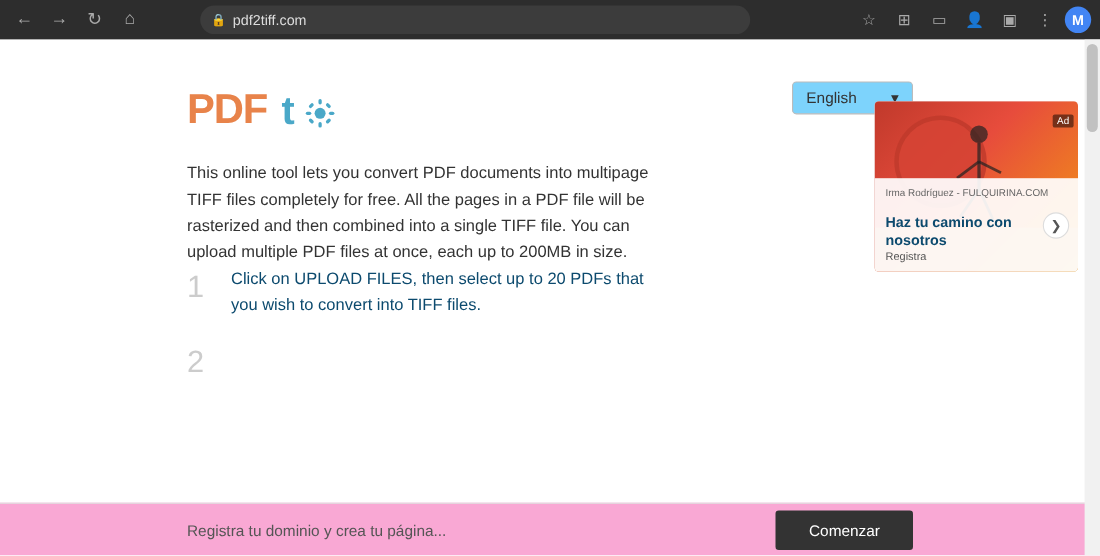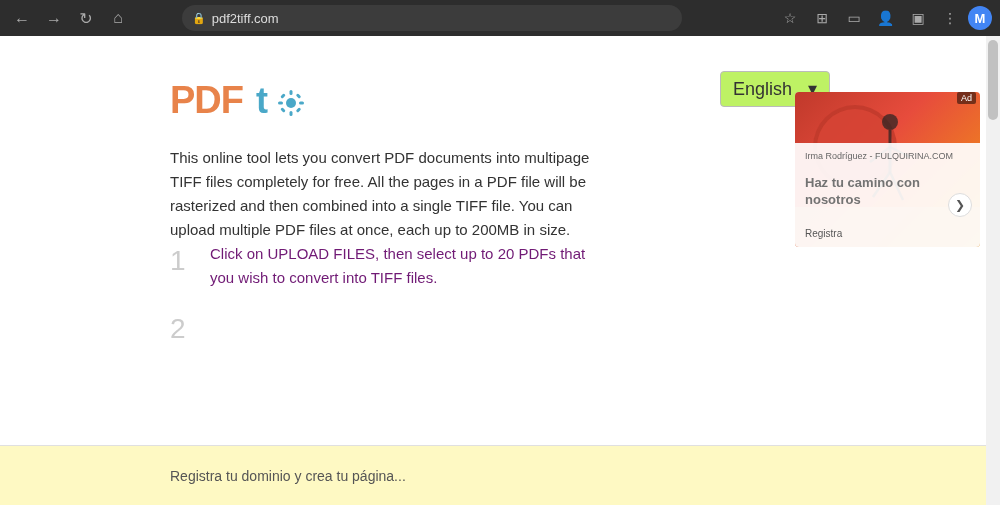--- a/index.html
+++ b/index.html
@@ -133,23 +133,23 @@
     }
 
     .logo-tiff {
       color: #4aa8c8;
     }
 
     .lang-selector {
       border: 1.5px solid #bbb;
       border-radius: 4px;
       padding: 6px 12px;
-      font-size: 18px;
+      font-size: 14px;
       color: #333;
-      background: #bef264;
+      background: #7dd3fc;
       cursor: pointer;
       display: flex;
       align-items: center;
       gap: 8px;
       min-width: 110px;
       justify-content: space-between;
     }
 
     
     .description {
@@ -177,21 +177,21 @@
       font-size: 28px;
       color: #ccc;
       font-weight: 300;
       min-width: 24px;
       line-height: 1.2;
       margin-top: 2px;
     }
 
     .step-text {
       font-size: 15px;
-      color: #701a75;
+      color: #0c4a6e;
       line-height: 1.6;
       max-width: 380px;
     }
 
     
     .ad-container {
       position: absolute;
       top: 56px;
       right: 20px;
       width: 185px;
@@ -227,24 +227,24 @@
     }
 
     .ad-small-text {
       font-size: 9px;
       color: #666;
       margin-bottom: 14px;
     }
 
     .ad-headline {
       font-size: 13px;
-      color: #737373;
+      color: #0c4a6e;
       font-weight: bold;
       line-height: 1.3;
-      margin-bottom: 19px;
+      margin-bottom: 0;
     }
 
     .ad-brand {
       font-size: 10px;
       color: #555;
     }
 
     .ad-arrow {
       position: absolute;
       right: 8px;
@@ -256,37 +256,37 @@
       border: 1px solid #ddd;
       display: flex;
       align-items: center;
       justify-content: center;
       font-size: 12px;
       color: #555;
     }
 
     .ad-badge {
       position: absolute;
-      top: 0;
+      top: 12px;
       right: 4px;
       background: rgba(0,0,0,0.5);
       color: white;
       font-size: 9px;
       padding: 1px 4px;
       border-radius: 2px;
     }
 
     
     .bottom-strip {
       position: absolute;
       bottom: 0;
       left: 0;
       right: 0;
-      height: 60px;
-      background: #fef9c3;
+      height: 48px;
+      background: #f9a8d4;
       border-top: 1px solid #e0e0e0;
       display: flex;
       align-items: center;
       justify-content: space-between;
       padding: 0 170px;
     }
 
     .bottom-strip-text {
       font-size: 14px;
       color: #555;
@@ -409,19 +409,20 @@
           <div class="ad-headline">Haz tu camino con nosotros</div>
           <div class="ad-brand">Registra</div>
         </div>
         <div class="ad-arrow">❯</div>
       </div>
     </div>
   </div>
 
   <div class="bottom-strip">
     <span class="bottom-strip-text">Registra tu dominio y crea tu página...</span>
+    <button class="bottom-strip-btn">Comenzar</button>
   </div>
 
   <div class="scrollbar">
     <div class="scrollbar-thumb"></div>
   </div>
 
 </div>
 
 </body></html>

